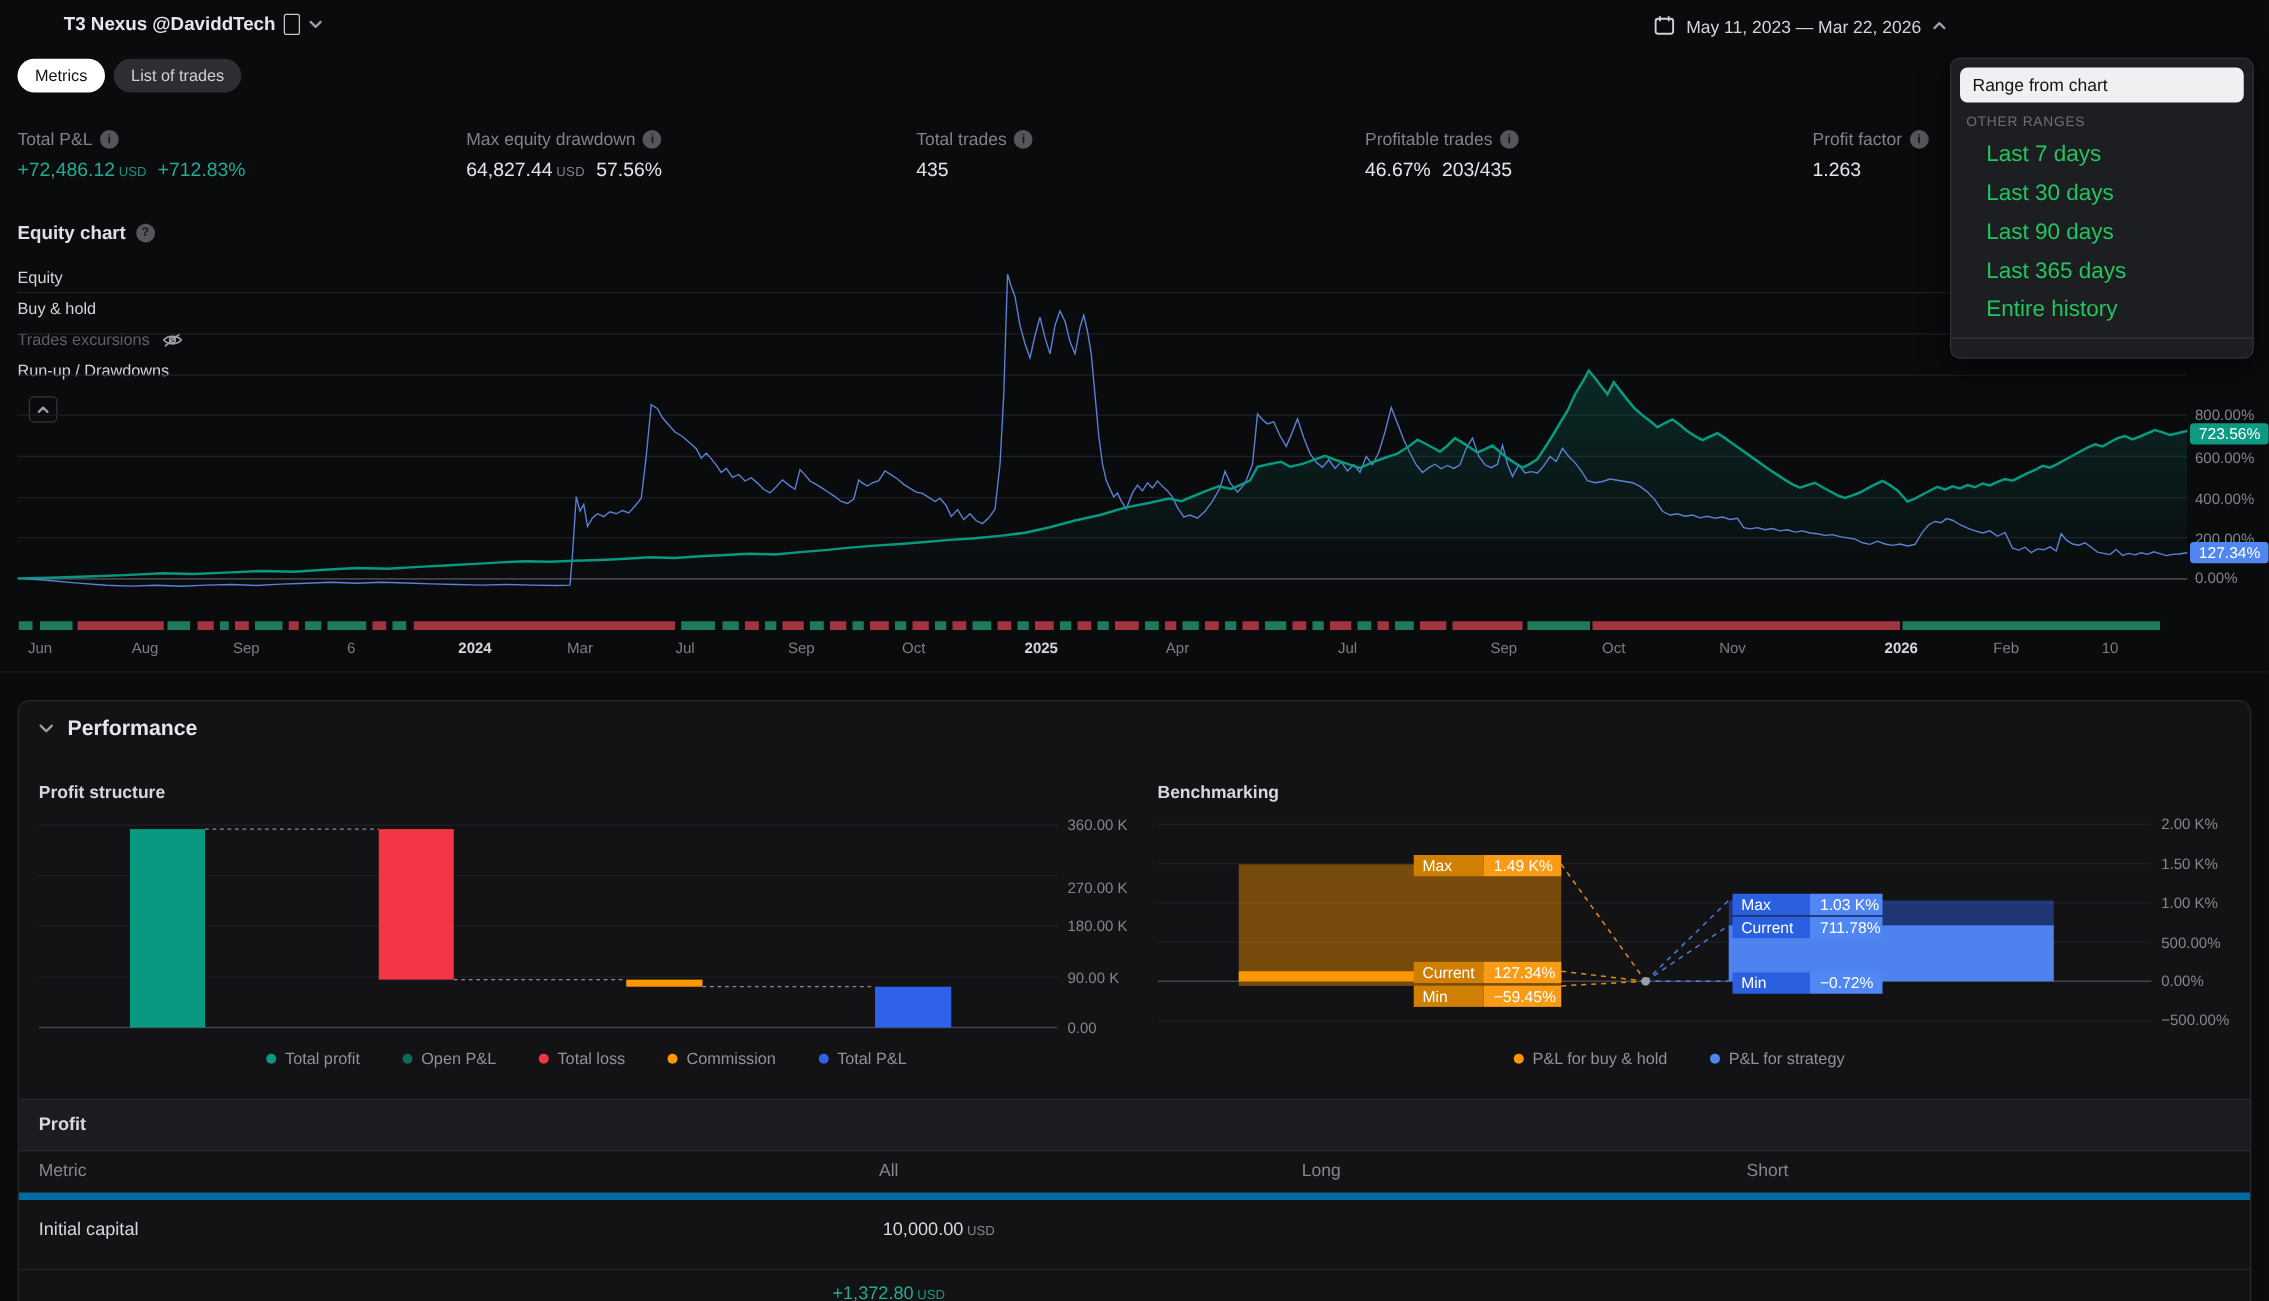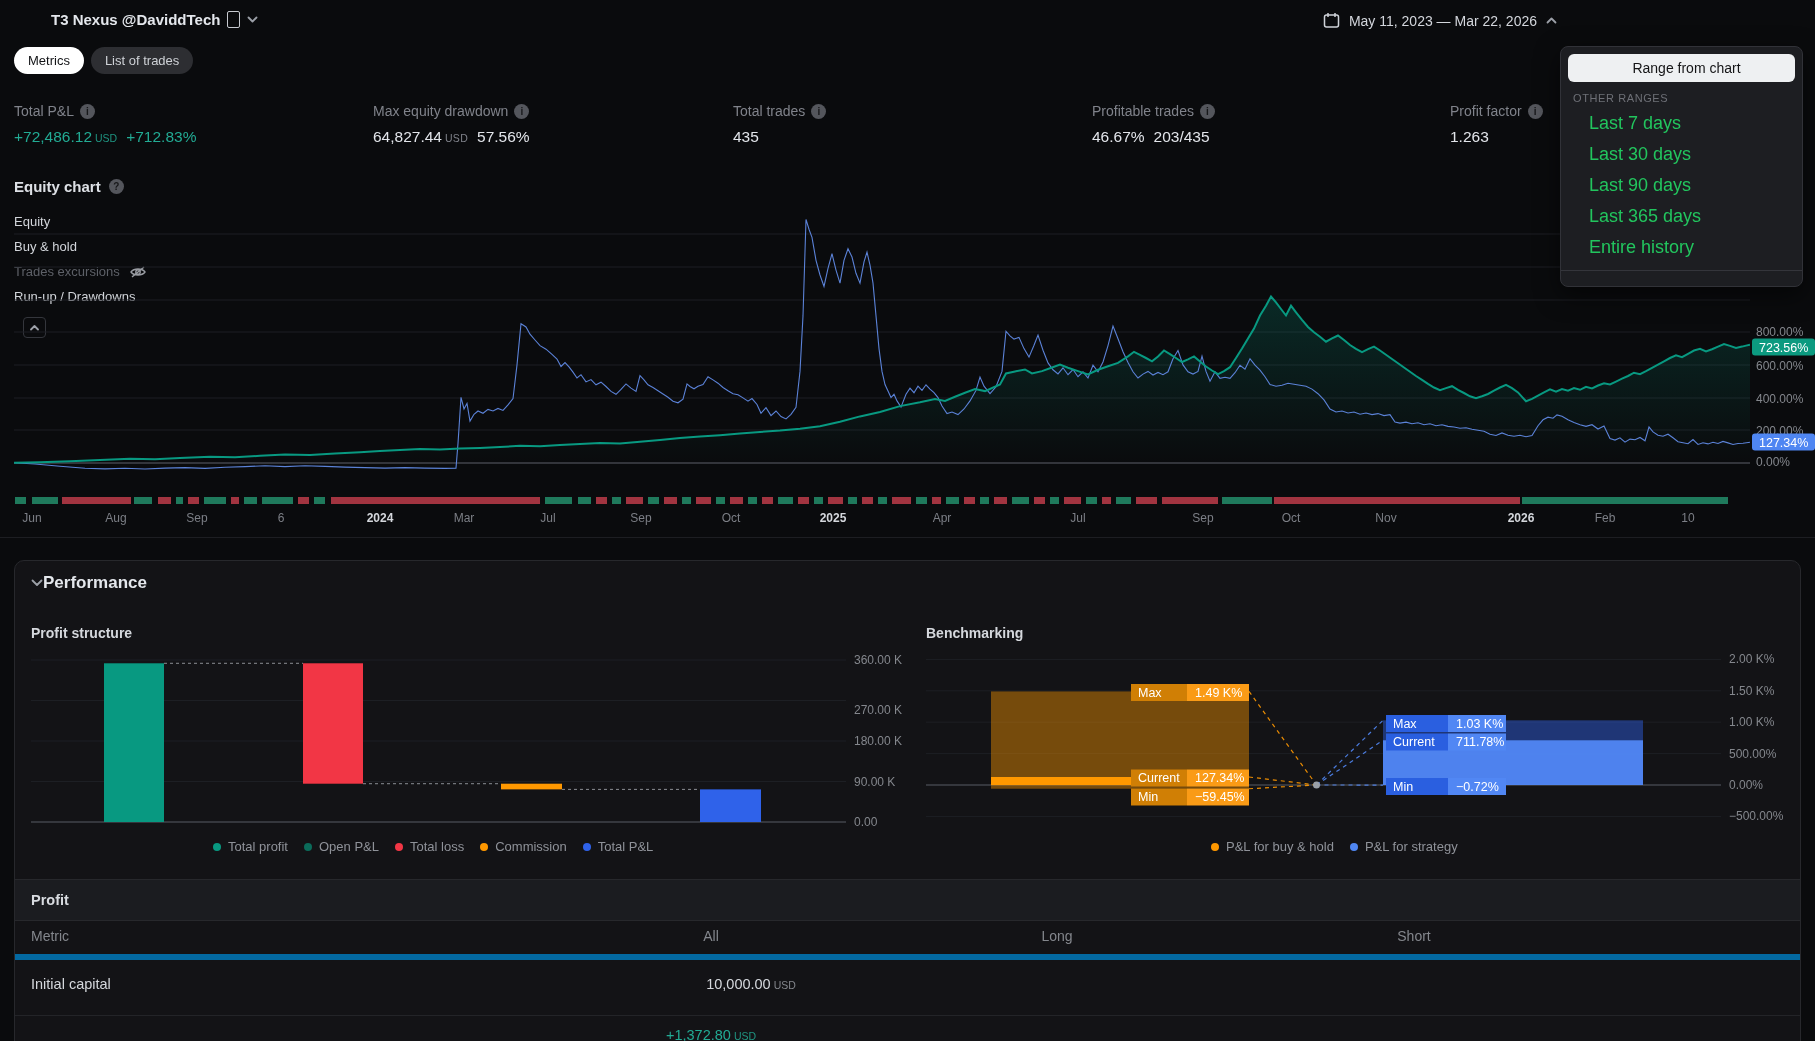--- a/index.html
+++ b/index.html
@@ -36,45 +36,45 @@
   .y-lab{position:absolute;left:1756px;font-size:12px;color:#84878d;transform:translateY(-50%);}
   .y-badge{position:absolute;left:1752px;transform:translateY(-50%);font-size:12.5px;color:#fff;
            padding:1.5px 7px;border-radius:3px;}
   .x-lab{position:absolute;top:511px;font-size:12px;color:#7c7f86;transform:translateX(-50%);}
   .x-lab.strong{color:#d4d7dc;font-weight:bold;}
   .strip-seg{position:absolute;top:497px;height:7px;}
   .divider{position:absolute;left:0;right:0;top:537px;height:1px;background:#1d1e22;}
   
   .card{position:absolute;left:14px;top:560px;width:1785px;height:500px;background:#131316;
         border:1px solid #27282c;border-radius:10px 10px 0 0;}
-  .perf-head{position:absolute;left:16px;top:12px;display:flex;align-items:center;
+  .perf-head{position:absolute;left:16px;top:12px;display:flex;align-items:center;gap:11px;
              font-size:17px;font-weight:bold;color:#e4e7ec;cursor:pointer;text-align:center;}
   .sub-title{position:absolute;top:64px;font-size:14px;font-weight:bold;color:#d5d8dd;}
   .p-ylab{position:absolute;left:839px;font-size:12px;color:#84878d;transform:translateY(-50%);}
   .b-ylab{position:absolute;left:1714px;font-size:12px;color:#84878d;transform:translateY(-50%);}
-  .legend{position:absolute;display:flex;gap:16px;font-size:13px;color:#8f9299;align-items:center;}
+  .legend{position:absolute;display:flex;gap:34px;font-size:13px;color:#8f9299;align-items:center;}
   .legend .it{display:flex;align-items:center;gap:7px;cursor:pointer;}
   .dot{width:8px;height:8px;border-radius:50%;display:inline-block;}
   
   .ret-title-row{position:absolute;left:0;right:0;top:318px;height:40px;background:#1b1c20;
                  border-top:1px solid #27282c;border-bottom:1px solid #27282c;display:flex;align-items:center;}
   .ret-title{margin-left:16px;font-size:14.5px;font-weight:bold;color:#d8dbe0;}
   .ret-head{position:absolute;left:0;right:0;top:359px;height:34px;border-bottom:6px solid #0369a1;
             font-size:14px;color:#84878d;}
   .ret-row{position:absolute;left:0;right:0;font-size:14.5px;color:#d5d8dd;border-bottom:1px solid #232428;}
   .cell-metric{position:absolute;left:16px;}
   .cc{position:absolute;transform:translateX(-50%);}
   .pos-val{color:#22ab94;}
   .unit-sm{font-size:10.5px;color:#84878d;margin-left:3px;}
   .unit-sm.pos{color:#22ab94;opacity:.85;}
   
   .dropdown{position:absolute;left:1560px;top:46px;width:241px;background:#1d1e22;border:1px solid #313238;
             border-radius:8px;box-shadow:0 8px 24px rgba(0,0,0,.55);z-index:30;padding-bottom:8px;}
   .dd-selected{margin:7px;height:28px;line-height:28px;background:#eef0f2;color:#141416;border-radius:6px;
-               font-size:14px;padding-left:10px;cursor:pointer;text-align:center;}
+               font-size:14px;padding-left:10px;cursor:pointer;}
   .dd-section{margin:10px 0 4px 12px;font-size:11px;letter-spacing:.6px;color:#6e7077;}
   .dd-item{height:31px;line-height:31px;padding-left:28px;font-size:18px;color:#22c55e;cursor:pointer;}
   .dd-div{height:1px;background:#34353b;margin:7px 0;}
   .dd-custom{height:34px;display:flex;align-items:center;gap:10px;padding-left:12px;font-size:14px;color:#d7d9dd;cursor:pointer;}
   svg{display:block;}
   .chev{stroke:#9ca0a8;stroke-width:1.8;fill:none;stroke-linecap:round;stroke-linejoin:round;}
 </style>
 </head>
 <body>
 

